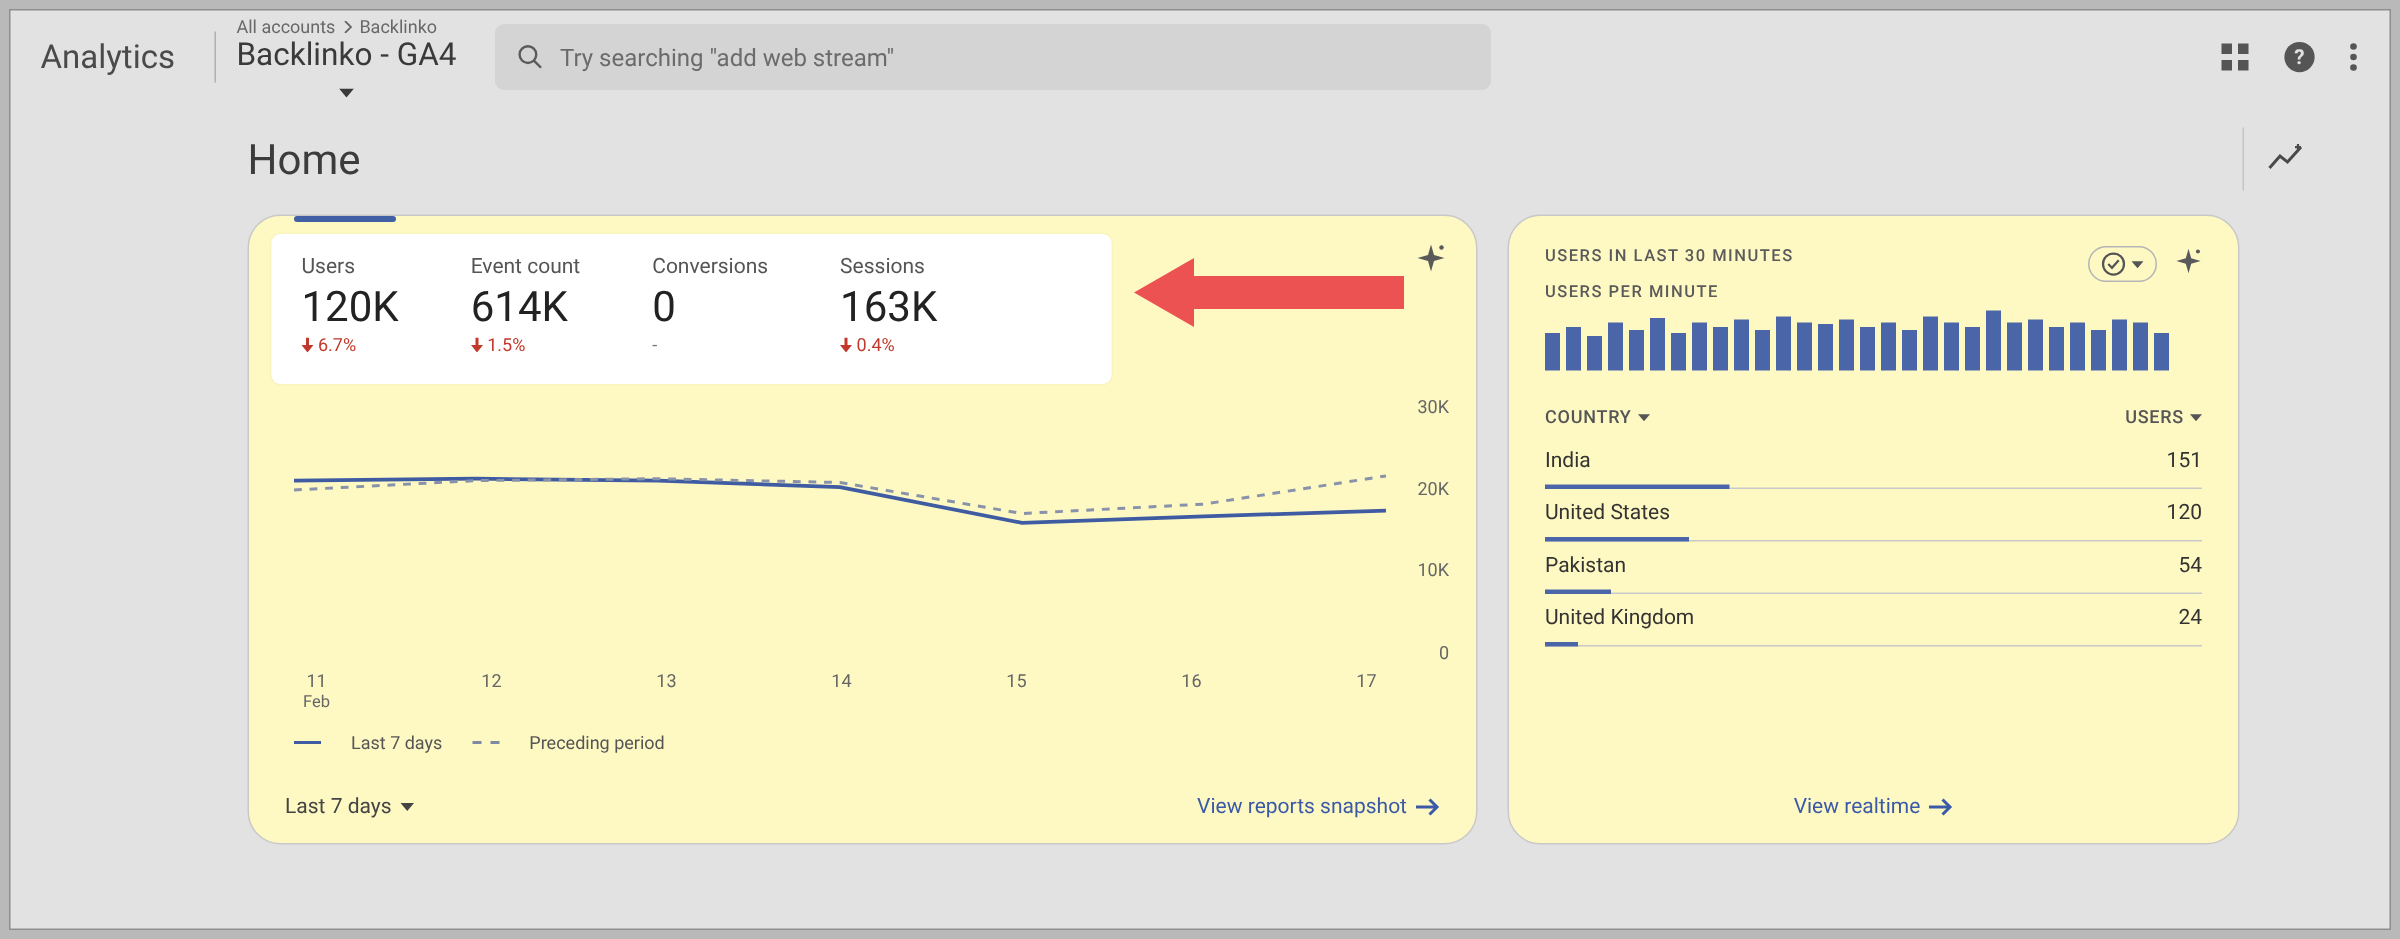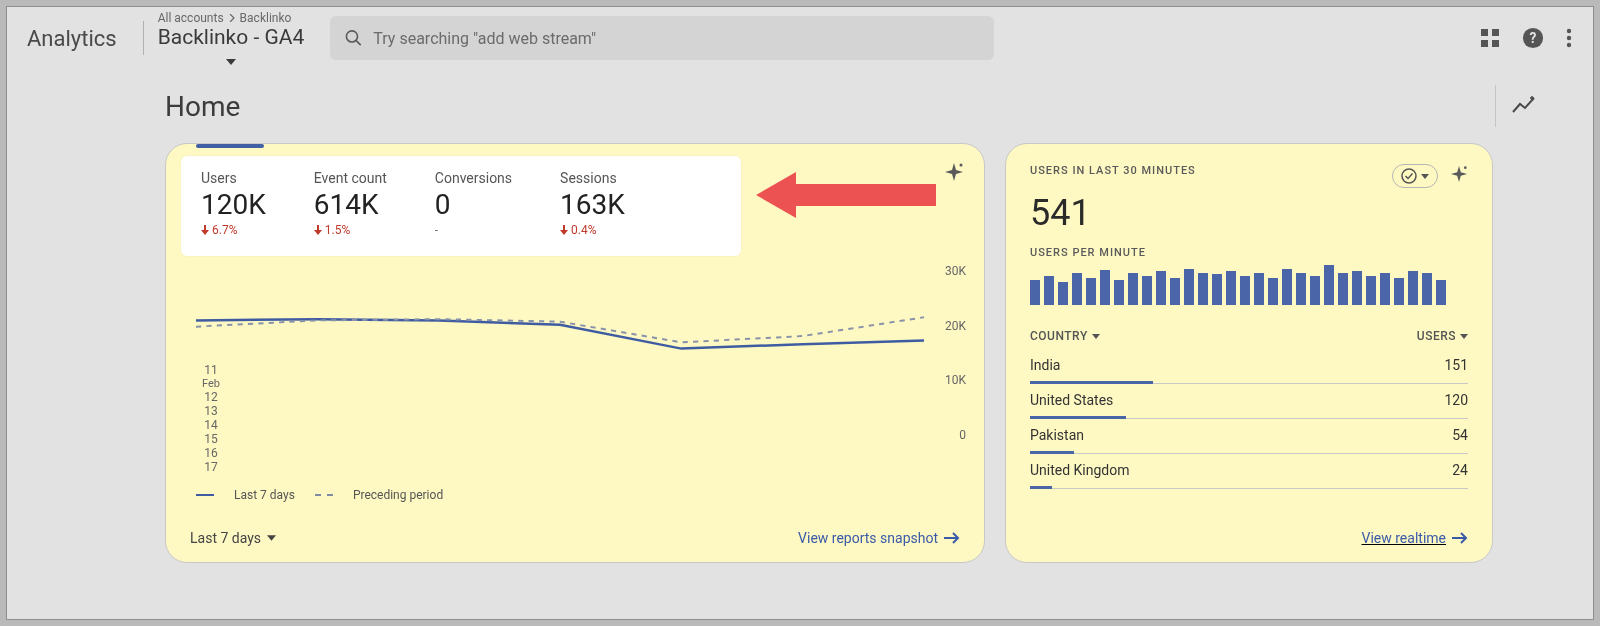--- a/index.html
+++ b/index.html
@@ -32,21 +32,21 @@
   .metric-value { font-size: 28px; color: #222; }
   .metric-delta { font-size: 12px; display: flex; align-items: center; gap: 3px; }
   .delta-down { color: #c0392b; }
   .delta-none { color: #777; }
   .tab-underline { position: absolute; left: 30px; top: 0px; width: 68px; height: 4px; background: #415fa5; border-radius: 2px; }
   .sparkle { position: absolute; right: 20px; top: 18px; color: #5a5a5a; }
   
   .chart-area { position: absolute; left: 30px; top: 120px; right: 60px; bottom: 110px; }
   svg.chart { width: 100%; height: 100%; }
   .y-ticks { position: absolute; right: 18px; top: 120px; bottom: 120px; width: 38px; display: flex; flex-direction: column; justify-content: space-between; color: #666; font-size: 12px; text-align: right; }
-  .x-ticks { position: absolute; left: 30px; right: 74px; bottom: 88px; display: flex; justify-content: space-between; color: #666; font-size: 12px; flex-direction: column; }
+  .x-ticks { position: absolute; left: 30px; right: 58px; bottom: 88px; display: flex; justify-content: space-between; color: #666; font-size: 12px; }
   .x-tick { text-align: center; width: 30px; }
   .x-tick .sub { display: block; font-size: 11px; }
   .legend { position: absolute; left: 30px; bottom: 60px; display: flex; gap: 20px; font-size: 12px; color: #555; align-items: center; }
   .leg-line { width: 18px; height: 0; border-top: 2px solid #3f5ca3; }
   .leg-dash { width: 18px; height: 0; border-top: 2px dashed #7f8aa3; }
   .card-footer { position: absolute; left: 24px; right: 24px; bottom: 16px; display: flex; justify-content: space-between; align-items: center; }
   .range-sel { font-size: 14px; color: #444; display: flex; align-items: center; gap: 6px; }
   .link { font-size: 14px; color: #3a5aa8; display: flex; align-items: center; gap: 6px; }
   
   .arrow { position: absolute; left: 590px; top: 24px; pointer-events: none; }
@@ -55,21 +55,21 @@
   .rt-label { font-size: 11px; letter-spacing: 1px; color: #5a5a5a; font-weight: 500; }
   .rt-head-right { display: flex; align-items: center; gap: 12px; }
   .chip { display: flex; align-items: center; gap: 4px; border: 1px solid #b5b5b5; border-radius: 16px; padding: 3px 8px; color: #555; }
   .rt-value { font-size: 36px; color: #2a2a2a; margin: 4px 0 12px 0; }
   .mini-bars { display: flex; align-items: flex-end; gap: 4px; height: 40px; margin: 6px 0 18px 0; }
   .mini-bars div { width: 10px; background: #4a66a9; }
   .tbl-head { display: flex; justify-content: space-between; font-size: 12px; color: #555; font-weight: 500; letter-spacing: .5px; padding: 6px 0; }
   .tbl-head span { display: flex; align-items: center; gap: 4px; }
   .tbl-row { display: flex; justify-content: space-between; font-size: 14px; color: #333; padding: 8px 0 10px 0; border-bottom: 1px solid #c9c9c9; position: relative; text-align: center; }
   .tbl-row .bar { position: absolute; left: 0; bottom: -1px; height: 3px; background: #4a66a9; }
-  .rt-footer { margin-top: auto; display: flex; justify-content: flex-end; text-decoration: underline; }
+  .rt-footer { margin-top: auto; display: flex; justify-content: center; }
 </style>
 </head>
 <body>
 
 <div class="frame">
 
   <div class="topbar">
     <div class="brand">Analytics</div>
     <div class="vbar"></div>
     <div class="account-block">
@@ -239,21 +239,20 @@
                 </svg>
             </span>
             <span>
               <svg width="18" height="18" viewBox="0 0 20 20" fill="#5a5a5a">
                   <path d="M10 1 L12 8 L19 10 L12 12 L10 19 L8 12 L1 10 L8 8 Z"></path>
                   <circle cx="17" cy="3" r="1.5"></circle>
                 </svg>
             </span>
           </div>
         </div>
-        <div class="rt-value">541</div>
         <span class="rt-label">USERS PER MINUTE</span>
         <div class="mini-bars" id="mini-bars">
             <div style="height: 25.2632px;"></div>
             <div style="height: 29.4737px;"></div>
             <div style="height: 23.1579px;"></div>
             <div style="height: 31.5789px;"></div>
             <div style="height: 27.3684px;"></div>
             <div style="height: 34.7368px;"></div>
             <div style="height: 25.2632px;"></div>
             <div style="height: 31.5789px;"></div>

